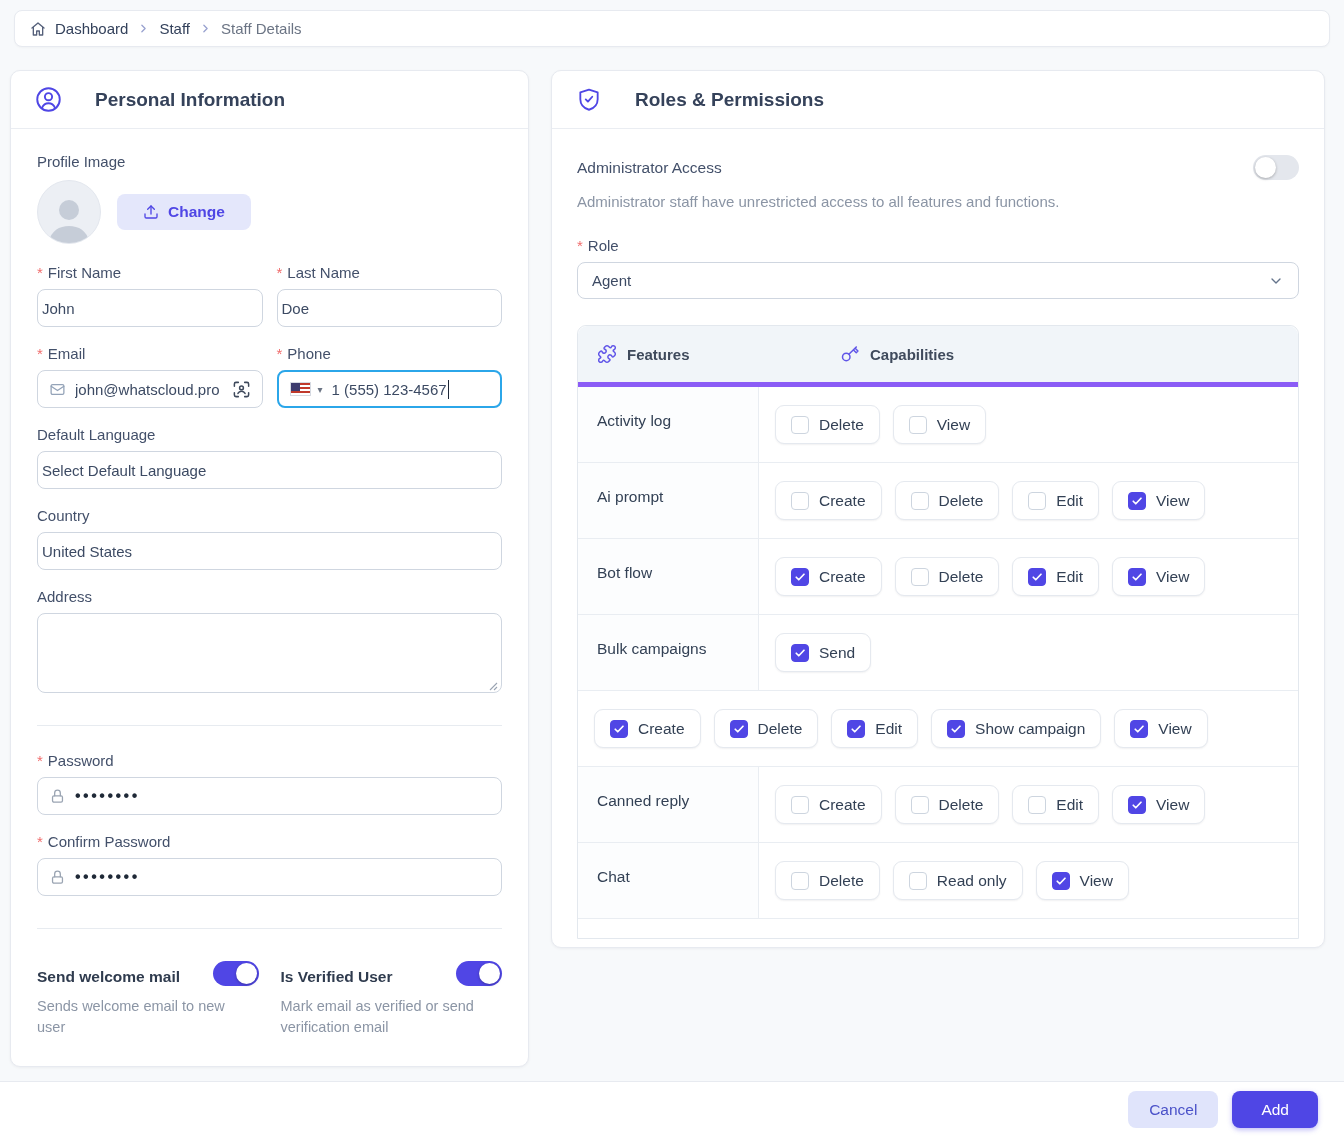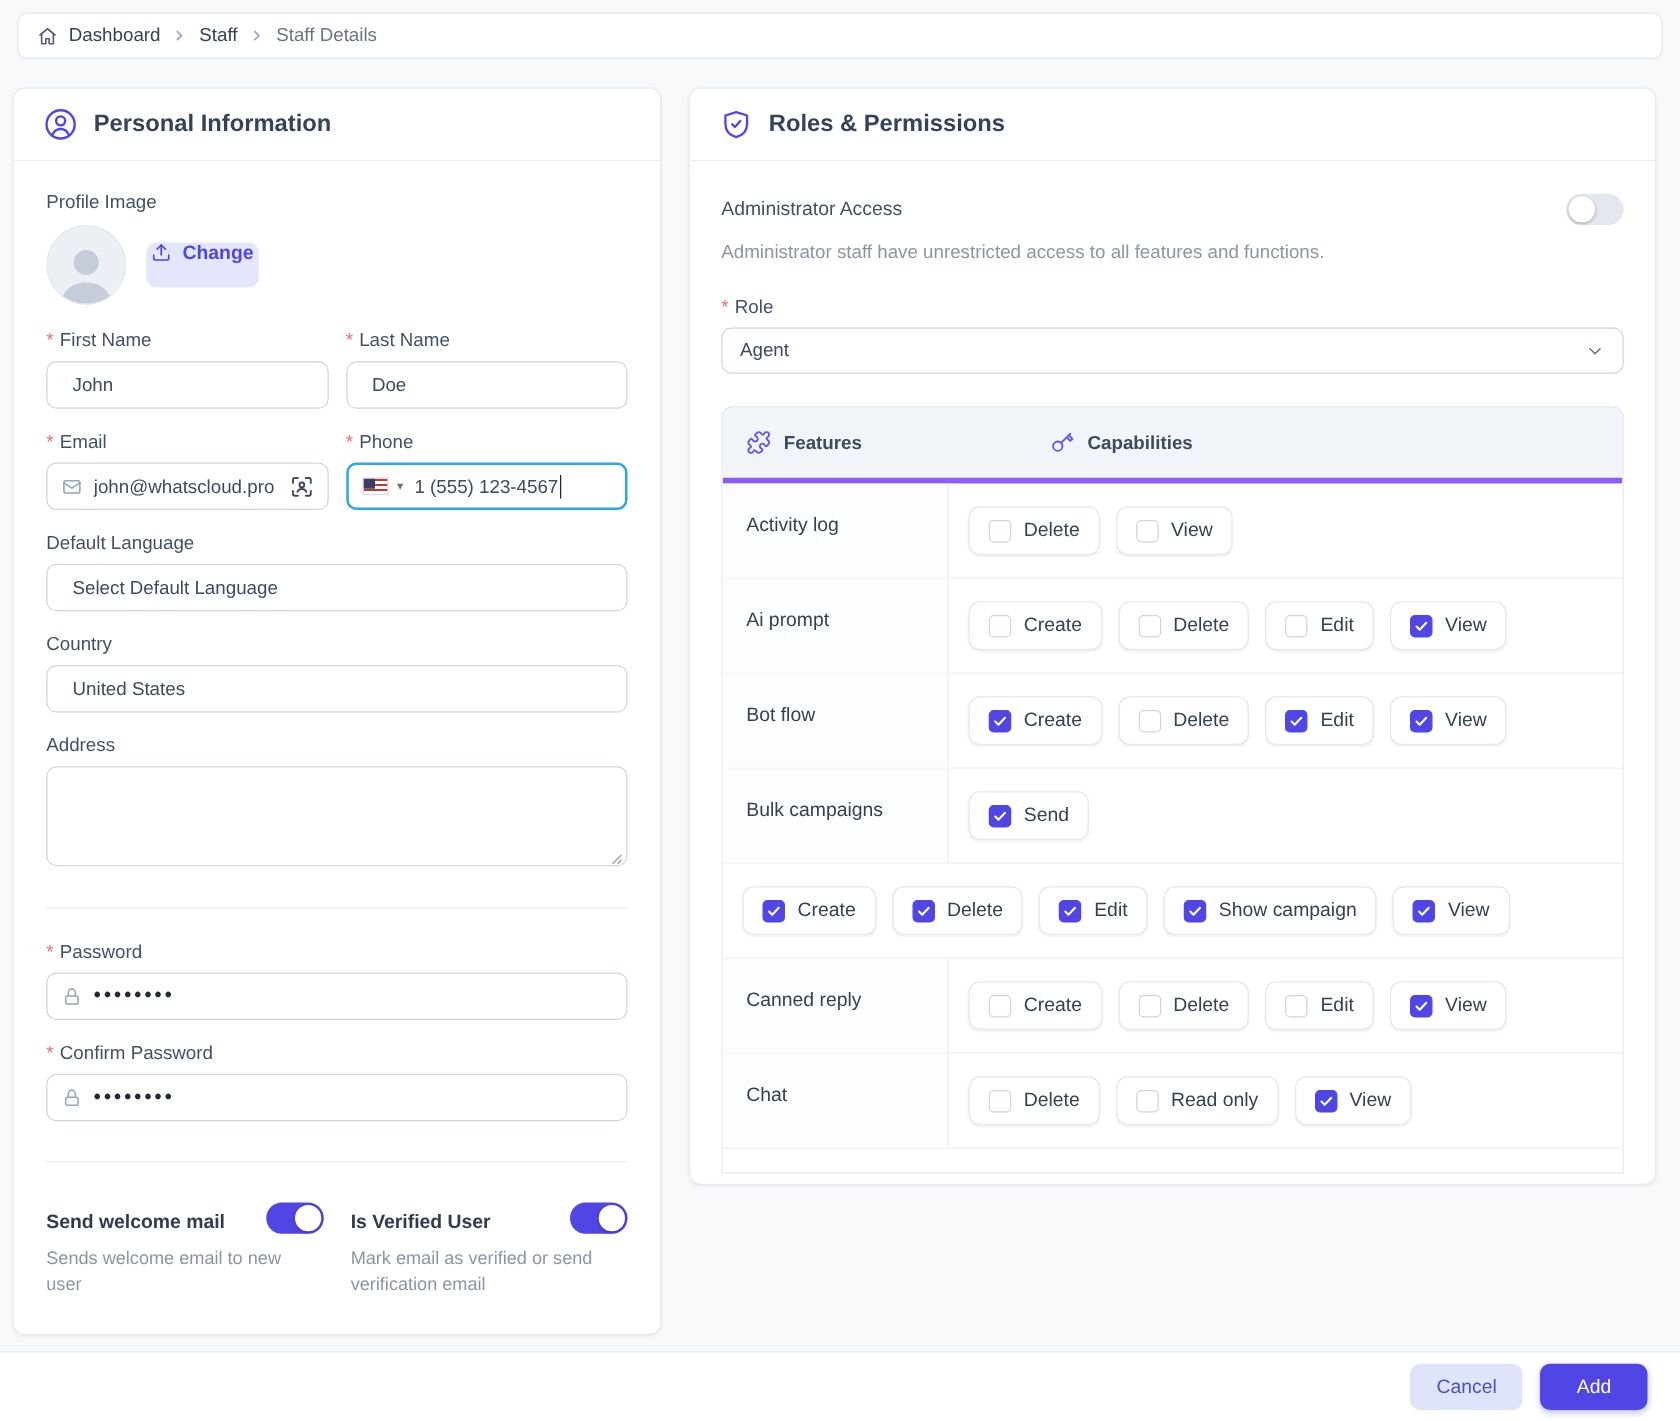--- a/index.html
+++ b/index.html
@@ -29,34 +29,34 @@
   .card {
     background:#fff; border:1px solid #e7eaf0; border-radius:10px;
     box-shadow:0 1px 3px rgba(16,24,40,.05);
   }
   .card-left { width:519px; flex:0 0 519px; }
   .card-right { flex:1; height:878px; overflow:hidden; }
   .card-header {
     height:58px; display:flex; align-items:center; gap:13px;
     padding:0 24px; border-bottom:1px solid #eaedf2;
   }
-  .card-title { font-size:19px; font-weight:700; color:#35425a; }
+  .card-title { font-size:19px; font-weight:700; color:#35425a;margin-left:20px; }
   .hicon { color:#4f46e5; }
 
   .card-body { padding:24px 26px 28px 26px; }
   .card-body-r { padding:26px 25px 0 25px; }
 
   
   .flabel { display:flex; gap:5px; font-size:15px; font-weight:500; color:#43506a; margin-bottom:8px; }
   .req { color:#f06c6c; }
   .field { margin-bottom:18px; }
   .grid2 { display:grid; grid-template-columns:1fr 1fr; column-gap:14px; }
   .txt {
     width:100%; height:38px; border:1px solid #cfd6e0; border-radius:8px;
-    padding:0 20px; font-size:15px; color:#3c4a63; background:#fff; outline:none;
+    padding:0 4px; font-size:15px; color:#3c4a63; background:#fff; outline:none;
     font-family:inherit;
   }
   .iwrap {
     display:flex; align-items:center; gap:9px; height:38px;
     border:1px solid #cfd6e0; border-radius:8px; padding:0 11px; background:#fff;
   }
   .iwrap .val { flex:1; font-size:15px; color:#3c4a63; white-space:nowrap; overflow:hidden; }
   .iwrap.phone { border:2px solid #2ba6e9; gap:7px; }
   .scan-btn { cursor:pointer; display:flex; color:#3f4a5c; }
   .usflag { width:21px; height:14px; position:relative; flex:0 0 21px;
@@ -113,21 +113,21 @@
   }
   .cb { width:18px; height:18px; border:1.5px solid #cdd5df; border-radius:4px; background:#fff;
     display:flex; align-items:center; justify-content:center; flex:0 0 18px; }
   .cb.checked { background:#5046e5; border-color:#5046e5; }
 
   
   .profile-row { display:flex; align-items:center; gap:16px; margin:8px 0 20px 0; }
   .avatar { width:64px; height:64px; border-radius:50%; background:#eceff4; border:1px solid #e3e7ee;
     overflow:hidden; display:flex; align-items:flex-end; justify-content:center; }
   .btn-change {
-    display:flex; gap:9px; height:36px; padding:0 4px;
+    display:flex; align-items:center; gap:9px; height:36px; padding:0 26px;
     background:#e4e7fb; color:#4f46e5; border:none; border-radius:8px;
     font-size:15.5px; font-weight:600; cursor:pointer; font-family:inherit;
   }
 
   
   .footer {
     position:absolute; left:0; right:0; bottom:0; height:56px;
     background:#fff; border-top:1px solid #e7eaf0;
     display:flex; align-items:center; justify-content:flex-end; gap:14px; padding:0 26px;
   }

